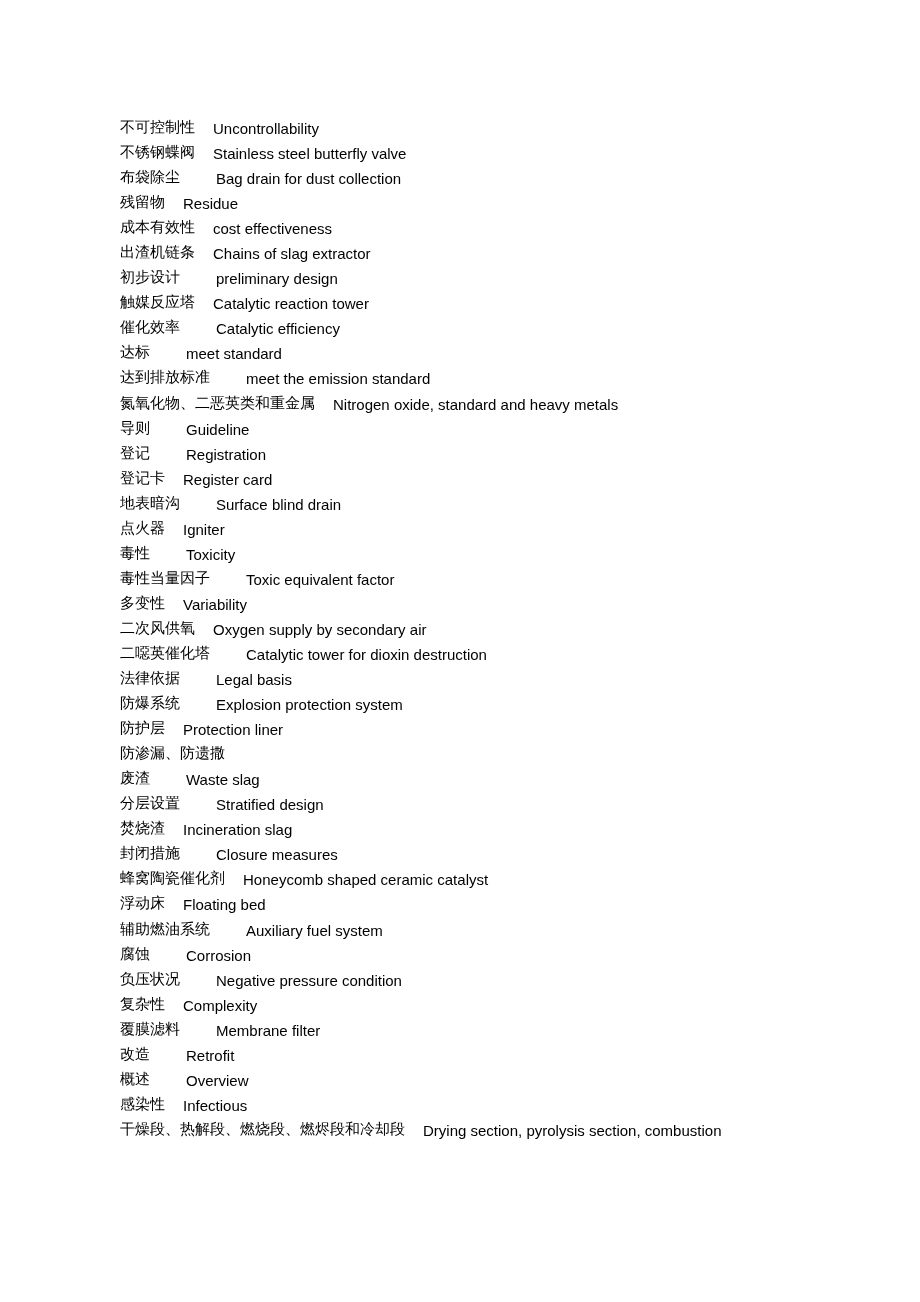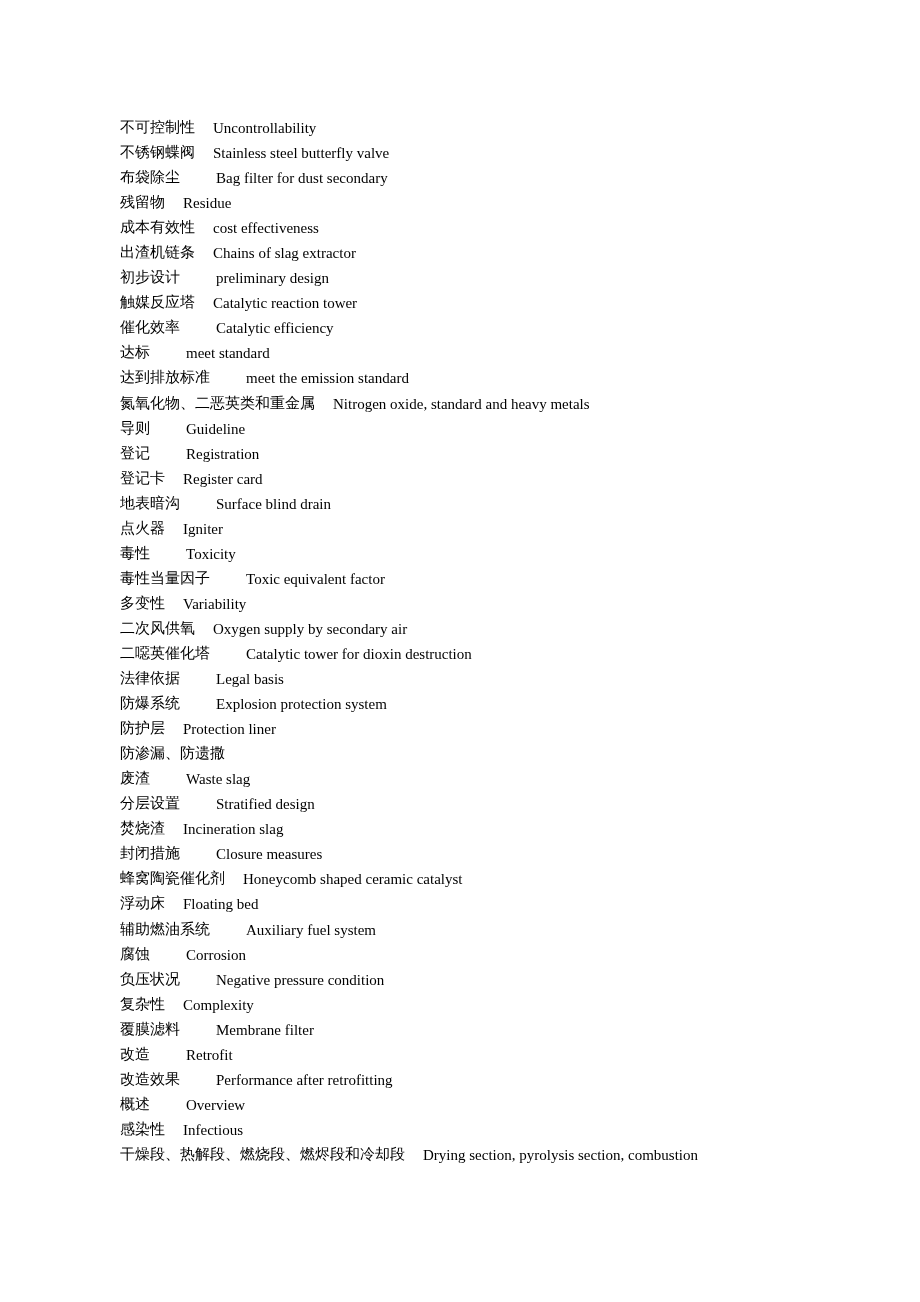--- a/index.html
+++ b/index.html
@@ -18,31 +18,31 @@
     padding: 116px 110px 60px 120px;
   }
   .entry {
     display: flex;
     white-space: pre;
   }
   .cn {
     letter-spacing: 0px;
   }
   .en {
-    font-family: Liberation Serif, serif;
+    font-family: Liberation Sans, sans-serif;
   }
 </style>
 </head>
 <body>
 
 <div class="page">
   <div id="glossary">
       <div class="entry"><span class="cn">不可控制性</span><span>  </span><span class="en">Uncontrollability</span></div>
       <div class="entry"><span class="cn">不锈钢蝶阀</span><span>  </span><span class="en">Stainless steel butterfly valve</span></div>
-      <div class="entry"><span class="cn">布袋除尘</span><span>    </span><span class="en">Bag filter for dust secondary</span></div>
+      <div class="entry"><span class="cn">布袋除尘</span><span>    </span><span class="en">Bag drain for dust collection</span></div>
       <div class="entry"><span class="cn">残留物</span><span>  </span><span class="en">Residue</span></div>
       <div class="entry"><span class="cn">成本有效性</span><span>  </span><span class="en">cost effectiveness</span></div>
       <div class="entry"><span class="cn">出渣机链条</span><span>  </span><span class="en">Chains of slag extractor</span></div>
       <div class="entry"><span class="cn">初步设计</span><span>    </span><span class="en">preliminary design</span></div>
       <div class="entry"><span class="cn">触媒反应塔</span><span>  </span><span class="en">Catalytic reaction tower</span></div>
       <div class="entry"><span class="cn">催化效率</span><span>    </span><span class="en">Catalytic efficiency</span></div>
       <div class="entry"><span class="cn">达标</span><span>    </span><span class="en">meet standard</span></div>
       <div class="entry"><span class="cn">达到排放标准</span><span>    </span><span class="en">meet the emission standard</span></div>
       <div class="entry"><span class="cn">氮氧化物、二恶英类和重金属</span><span>  </span><span class="en">Nitrogen oxide, standard and heavy metals</span></div>
       <div class="entry"><span class="cn">导则</span><span>    </span><span class="en">Guideline</span></div>
@@ -64,18 +64,17 @@
       <div class="entry"><span class="cn">焚烧渣</span><span>  </span><span class="en">Incineration slag</span></div>
       <div class="entry"><span class="cn">封闭措施</span><span>    </span><span class="en">Closure measures</span></div>
       <div class="entry"><span class="cn">蜂窝陶瓷催化剂</span><span>  </span><span class="en">Honeycomb shaped ceramic catalyst</span></div>
       <div class="entry"><span class="cn">浮动床</span><span>  </span><span class="en">Floating bed</span></div>
       <div class="entry"><span class="cn">辅助燃油系统</span><span>    </span><span class="en">Auxiliary fuel system</span></div>
       <div class="entry"><span class="cn">腐蚀</span><span>    </span><span class="en">Corrosion</span></div>
       <div class="entry"><span class="cn">负压状况</span><span>    </span><span class="en">Negative pressure condition</span></div>
       <div class="entry"><span class="cn">复杂性</span><span>  </span><span class="en">Complexity</span></div>
       <div class="entry"><span class="cn">覆膜滤料</span><span>    </span><span class="en">Membrane filter</span></div>
       <div class="entry"><span class="cn">改造</span><span>    </span><span class="en">Retrofit</span></div>
-      <div class="entry"><span class="cn">改造效果</span><span>    </span><span class="en">Performance after retrofitting</span></div>
       <div class="entry"><span class="cn">概述</span><span>    </span><span class="en">Overview</span></div>
       <div class="entry"><span class="cn">感染性</span><span>  </span><span class="en">Infectious</span></div>
       <div class="entry"><span class="cn">干燥段、热解段、燃烧段、燃烬段和冷却段</span><span>  </span><span class="en">Drying section, pyrolysis section, combustion</span></div>
     </div>
 </div>
 
 </body></html>

